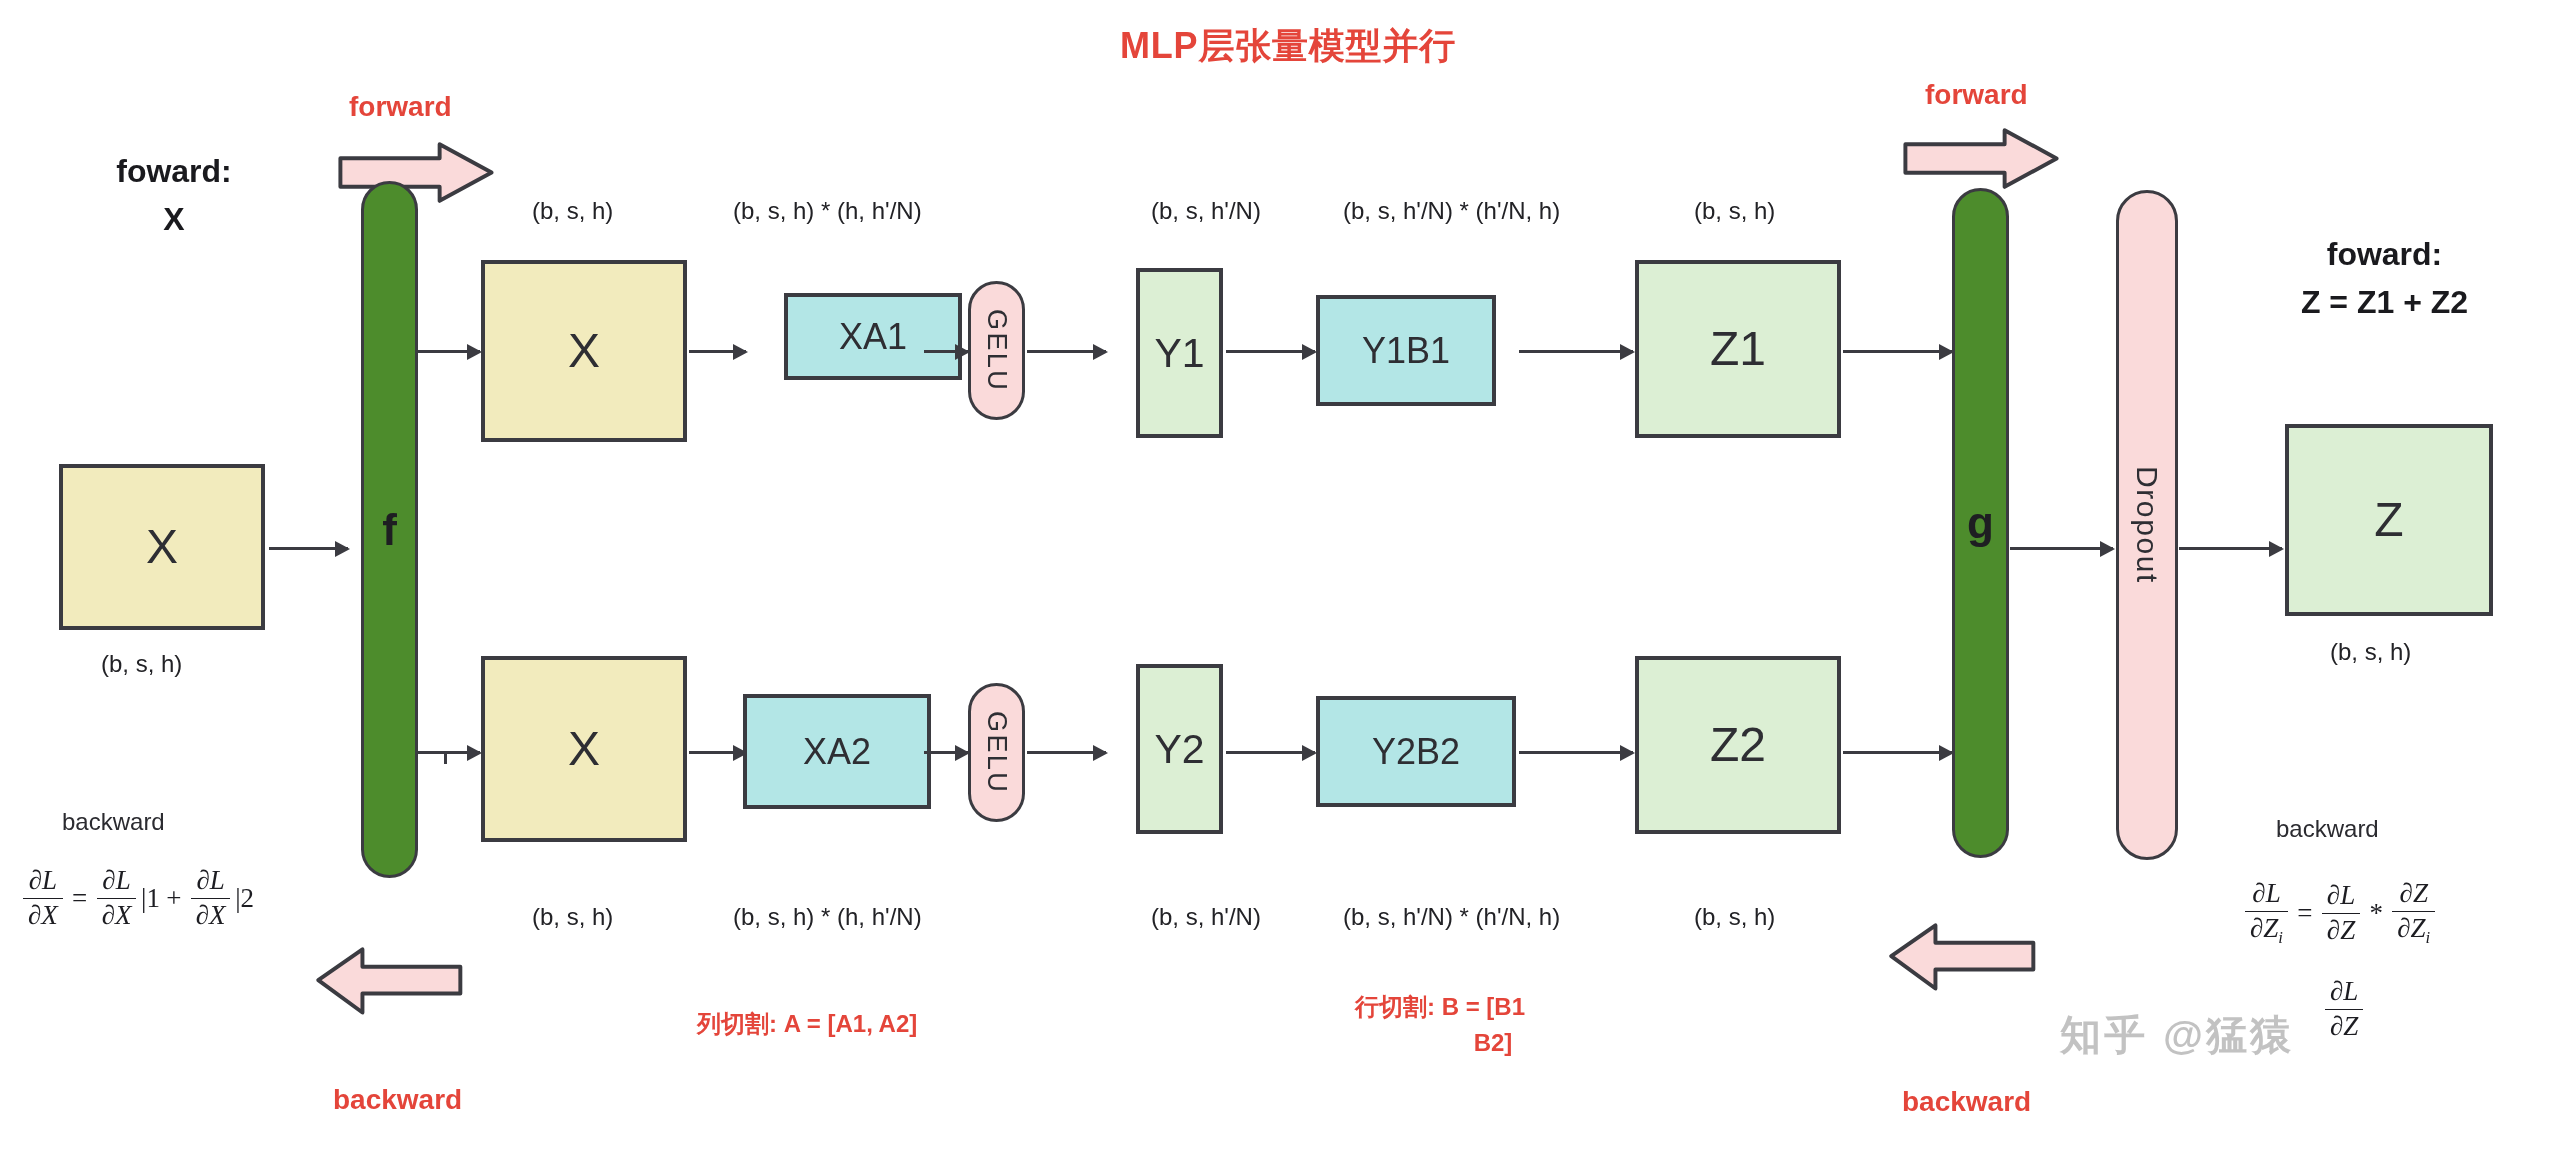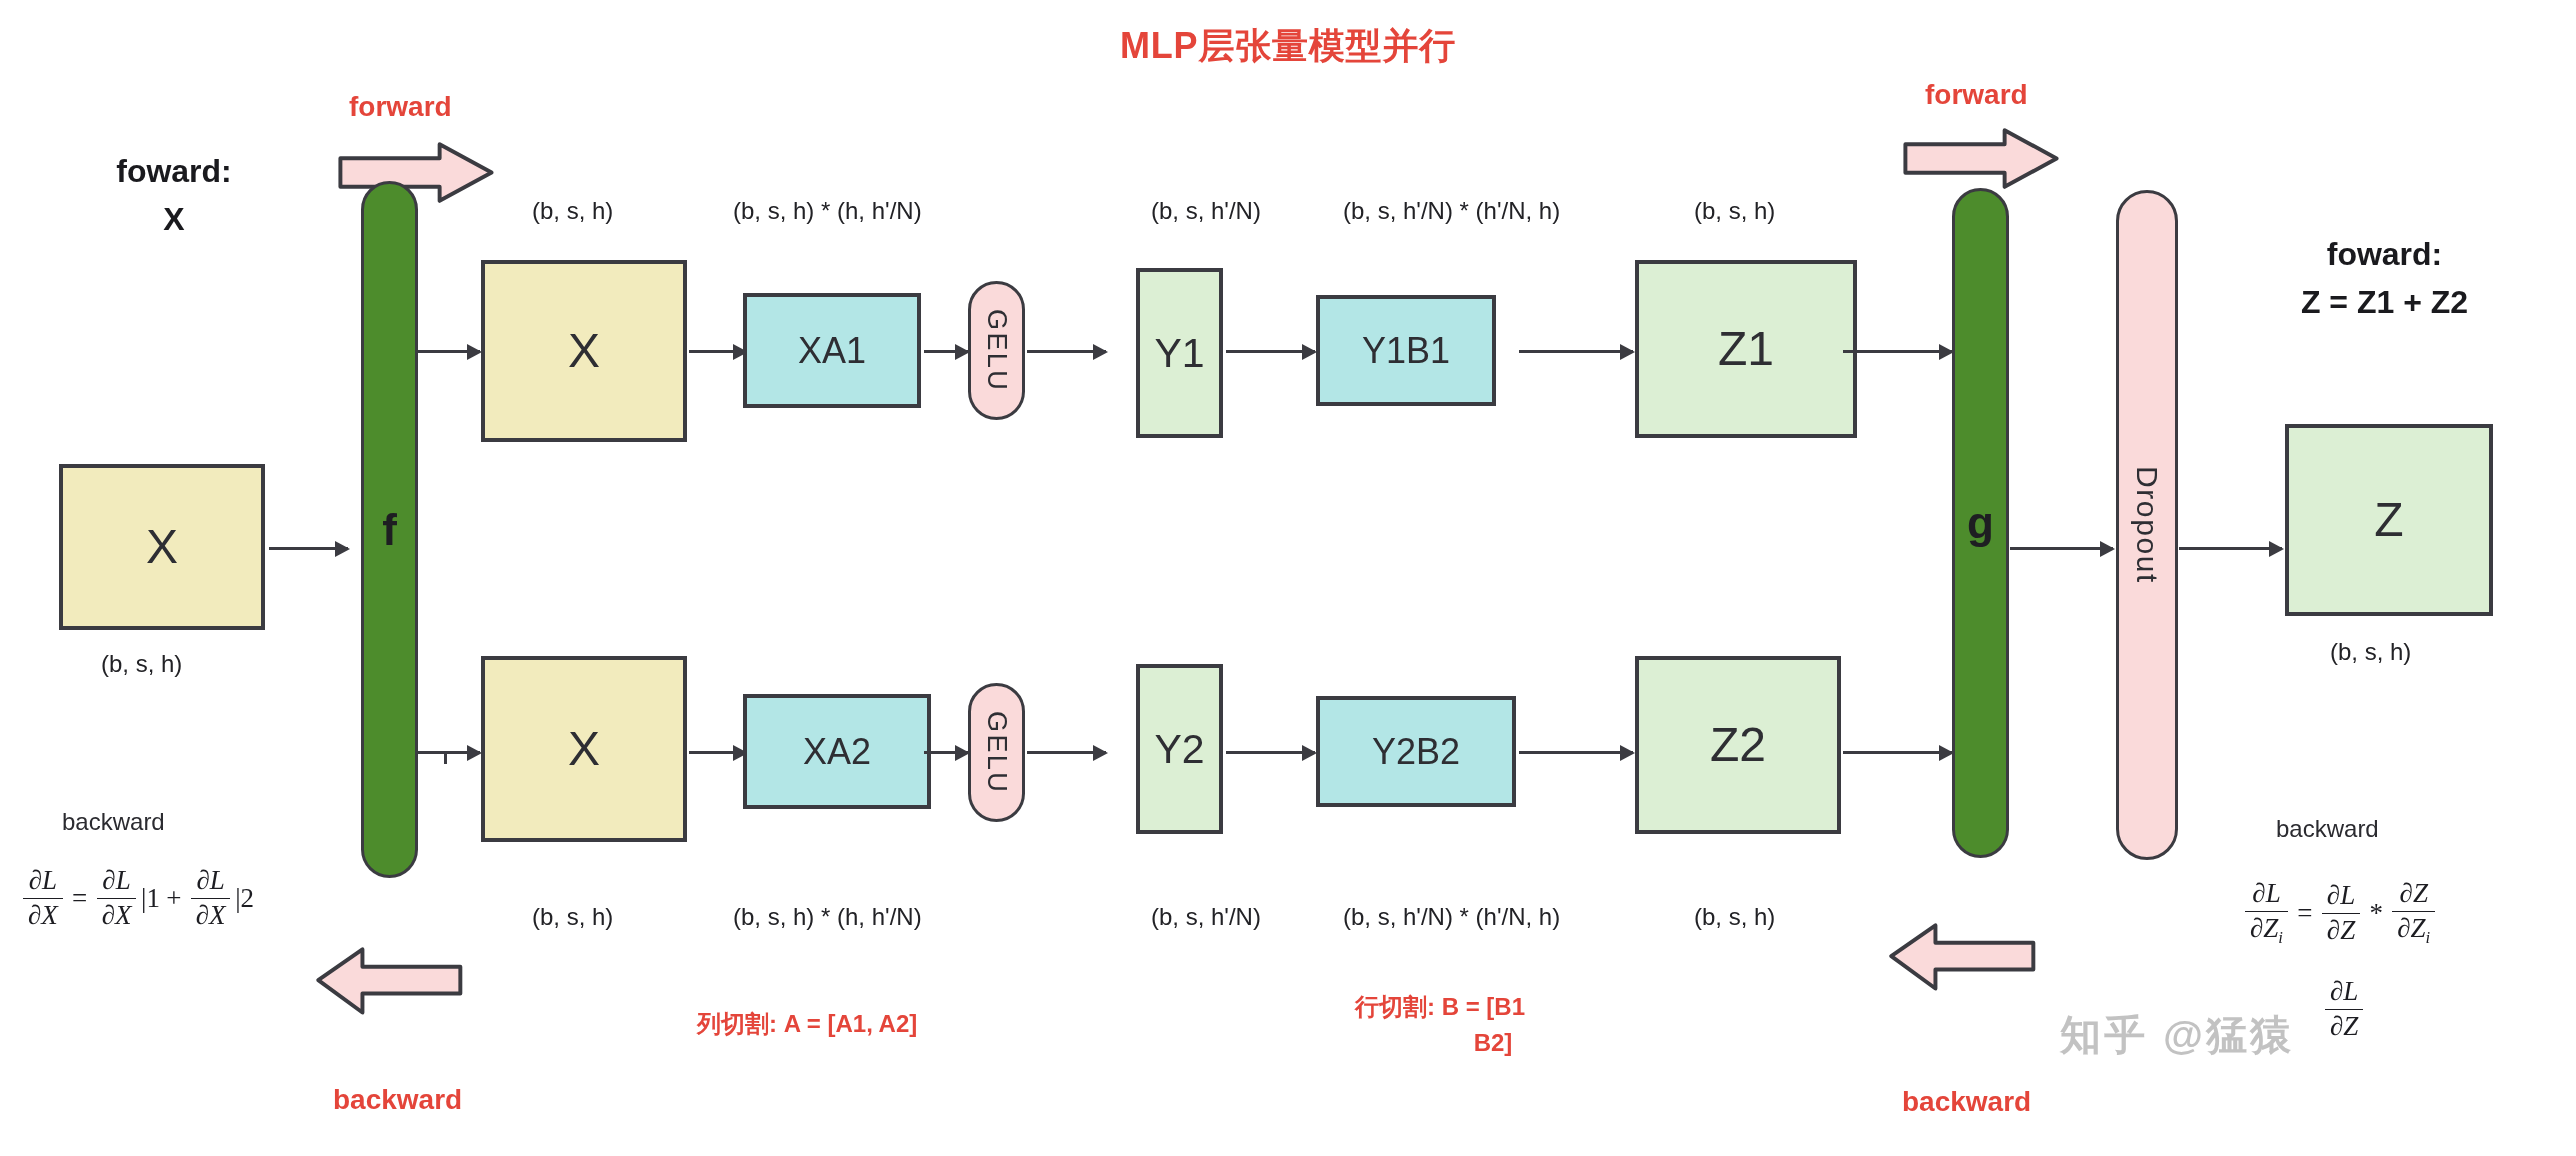--- a/index.html
+++ b/index.html
@@ -213,39 +213,39 @@
   <div class="abs dim" style="left:532px; top:197px;">(b, s, h)</div>
   <div class="abs dim" style="left:733px; top:197px;">(b, s, h) * (h, h'/N)</div>
   <div class="abs dim" style="left:1151px; top:197px;">(b, s,  h'/N)</div>
   <div class="abs dim" style="left:1343px; top:197px;">(b, s, h'/N) * (h'/N, h)</div>
   <div class="abs dim" style="left:1694px; top:197px;">(b, s, h)</div>
 
   <div class="abs node node-yellow t-60" style="left:481px; top:260px; width:206px; height:182px;">X</div>
 
   <div class="conn" style="left:689px; top:350px; width:57px;"></div>
 
-  <div class="abs node node-cyan t-46" style="left:743px; top:293px; width:178px; height:115px;">XA1</div>
+  <div class="abs node node-cyan t-46" style="left:784px; top:293px; width:178px; height:87px;">XA1</div>
 
   <div class="conn" style="left:924px; top:350px; width:44px;"></div>
 
   <div class="pill abs" style="left:968px; top:281px; width:57px; height:139px;">
     <span class="vtext">GELU</span>
   </div>
 
   <div class="conn" style="left:1027px; top:350px; width:79px;"></div>
 
   <div class="abs node node-lgreen t-52" style="left:1136px; top:268px; width:87px; height:170px;">Y1</div>
 
   <div class="conn" style="left:1226px; top:350px; width:89px;"></div>
 
   <div class="abs node node-cyan t-46" style="left:1316px; top:295px; width:180px; height:111px;">Y1B1</div>
 
   <div class="conn" style="left:1519px; top:350px; width:114px;"></div>
 
-  <div class="abs node node-lgreen t-60" style="left:1635px; top:260px; width:222px; height:178px;">Z1</div>
+  <div class="abs node node-lgreen t-60" style="left:1635px; top:260px; width:206px; height:178px;">Z1</div>
 
   <div class="conn" style="left:1843px; top:350px; width:109px;"></div>
 
   <div class="abs node node-yellow t-60" style="left:481px; top:656px; width:206px; height:186px;">X</div>
 
   <div class="conn" style="left:689px; top:751px; width:57px;"></div>
 
   <div class="abs node node-cyan t-46" style="left:743px; top:694px; width:188px; height:115px;">XA2</div>
 
   <div class="conn" style="left:924px; top:751px; width:44px;"></div>

